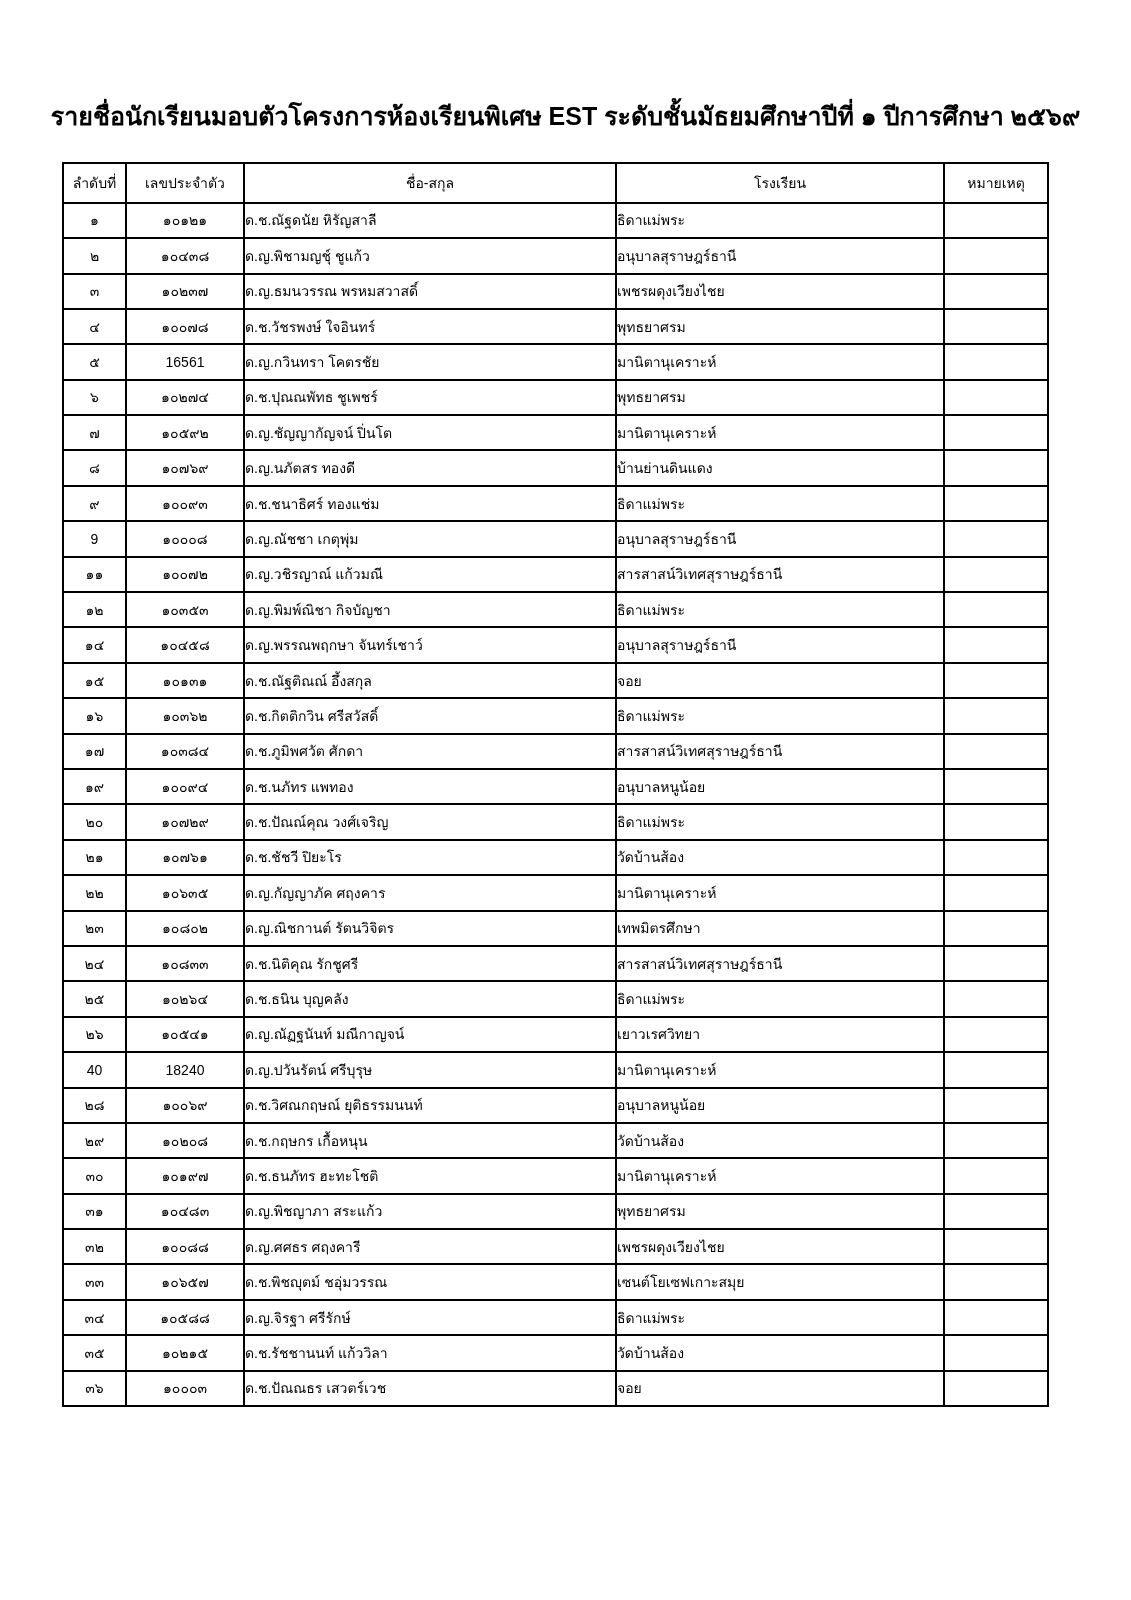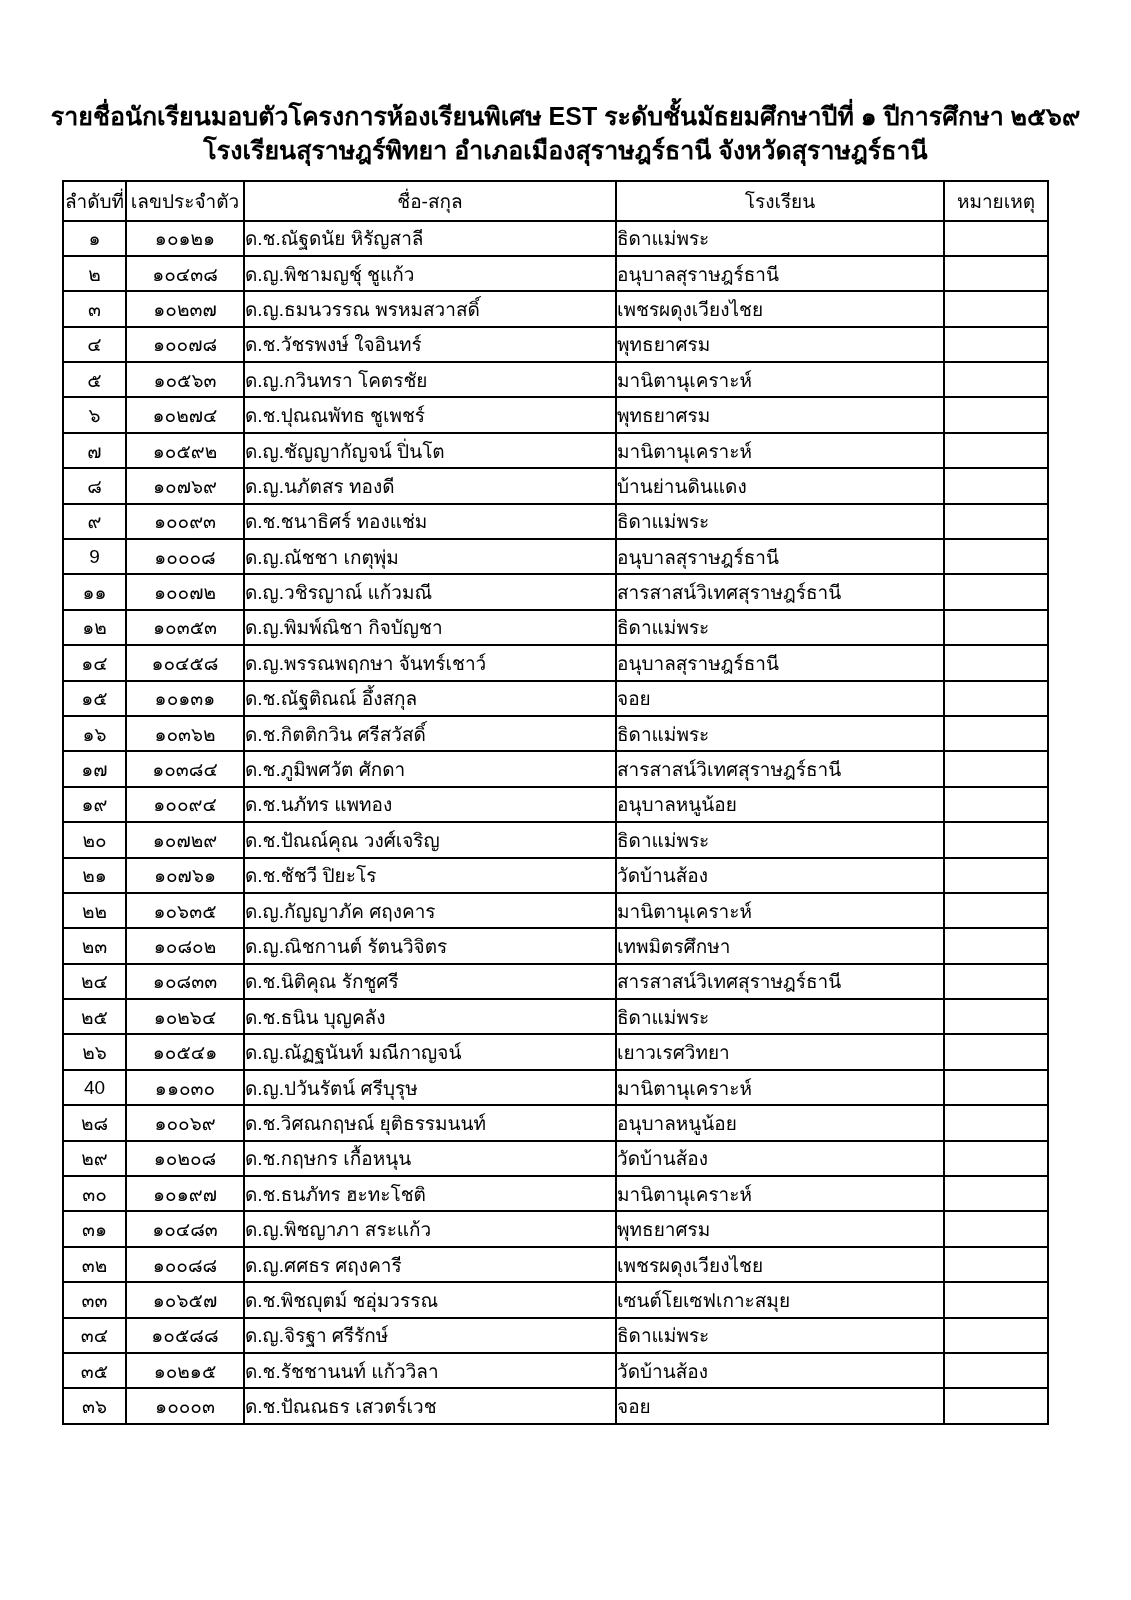--- a/index.html
+++ b/index.html
@@ -22,25 +22,25 @@
     text-align: center;
   }
   .title-line {
     font-size: 25px;
     font-weight: bold;
     line-height: 1.35;
     margin: 0 40px;
     white-space: nowrap;
   }
   table.roster {
-    margin: 12px 0 0 62px;
+    margin: 28px 0 0 62px;
     border-collapse: collapse;
     table-layout: fixed;
     width: 985px;
-    font-size: 19px;
+    font-size: 14px;
   }
   table.roster th, table.roster td {
     border: 2px solid #000000;
     padding: 0;
     overflow: hidden;
     background: #ffffff;
   }
   table.roster th {
     font-weight: normal;
     height: 38px;
@@ -63,21 +63,20 @@
   col.w-name   { width: 372px; }
   col.w-school { width: 328px; }
   col.w-note   { width: 104px; }
 </style>
 </head>
 <body>
 
 <div class="page">
   <div class="doc-header">
     <div class="title-line">รายชื่อนักเรียนมอบตัวโครงการห้องเรียนพิเศษ EST ระดับชั้นมัธยมศึกษาปีที่ ๑ ปีการศึกษา ๒๕๖๙</div>
-    <div class="title-line">โรงเรียนสุราษฎร์พิทยา อำเภอเมืองสุราษฎร์ธานี จังหวัดสุราษฎร์ธานี</div>
   </div>
 
   <table class="roster">
     <colgroup>
       <col class="w-no">
         <col class="w-id">
         <col class="w-name">
         <col class="w-school">
         <col class="w-note">
     </colgroup>
@@ -114,21 +113,21 @@
         </tr>
         <tr>
           <td class="c-no">๔</td>
           <td class="c-id">๑๐๐๗๘</td>
           <td class="c-name">ด.ช.วัชรพงษ์ ใจอินทร์</td>
           <td class="c-school">พุทธยาศรม</td>
           <td class="c-note"></td>
         </tr>
         <tr>
           <td class="c-no">๕</td>
-          <td class="c-id">๑๐๕๖๓</td>
+          <td class="c-id">16561</td>
           <td class="c-name">ด.ญ.กวินทรา โคตรชัย</td>
           <td class="c-school">มานิตานุเคราะห์</td>
           <td class="c-note"></td>
         </tr>
         <tr>
           <td class="c-no">๖</td>
           <td class="c-id">๑๐๒๗๔</td>
           <td class="c-name">ด.ช.ปุณณพัทธ ชูเพชร์</td>
           <td class="c-school">พุทธยาศรม</td>
           <td class="c-note"></td>
@@ -254,21 +253,21 @@
         </tr>
         <tr>
           <td class="c-no">๒๖</td>
           <td class="c-id">๑๐๕๔๑</td>
           <td class="c-name">ด.ญ.ณัฏฐนันท์ มณีกาญจน์</td>
           <td class="c-school">เยาวเรศวิทยา</td>
           <td class="c-note"></td>
         </tr>
         <tr>
           <td class="c-no">40</td>
-          <td class="c-id">๑๑๐๓๐</td>
+          <td class="c-id">18240</td>
           <td class="c-name">ด.ญ.ปวันรัตน์ ศรีบุรุษ</td>
           <td class="c-school">มานิตานุเคราะห์</td>
           <td class="c-note"></td>
         </tr>
         <tr>
           <td class="c-no">๒๘</td>
           <td class="c-id">๑๐๐๖๙</td>
           <td class="c-name">ด.ช.วิศณกฤษณ์ ยุติธรรมนนท์</td>
           <td class="c-school">อนุบาลหนูน้อย</td>
           <td class="c-note"></td>

